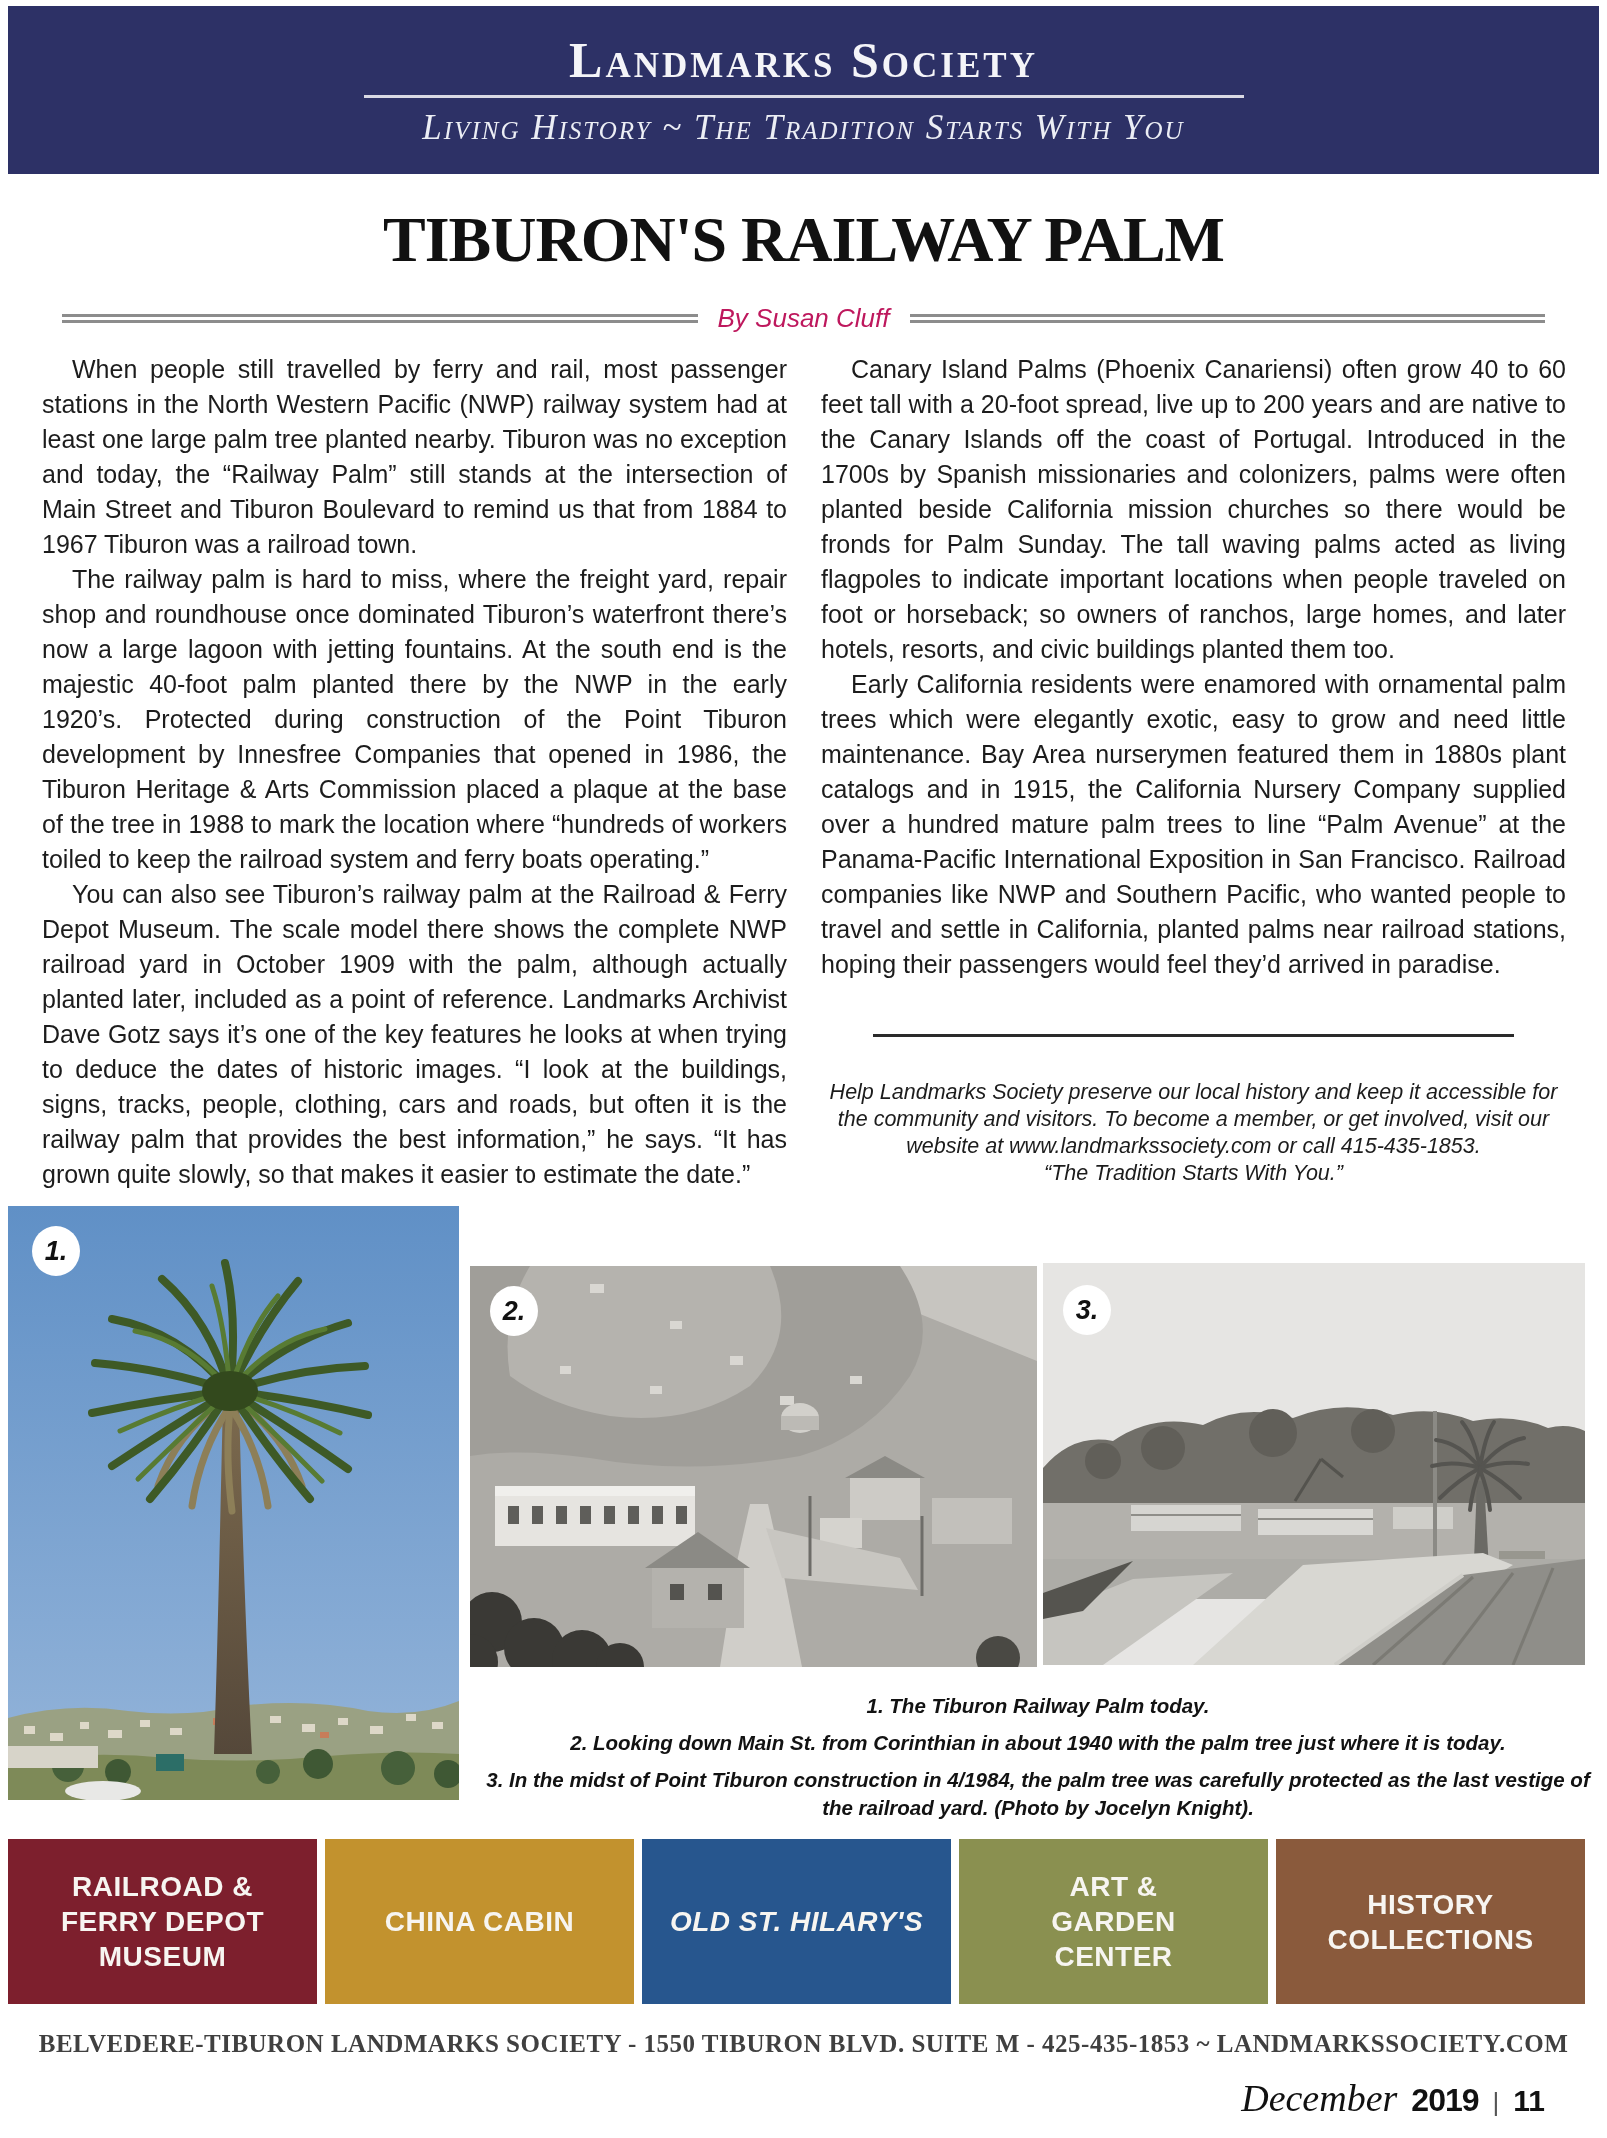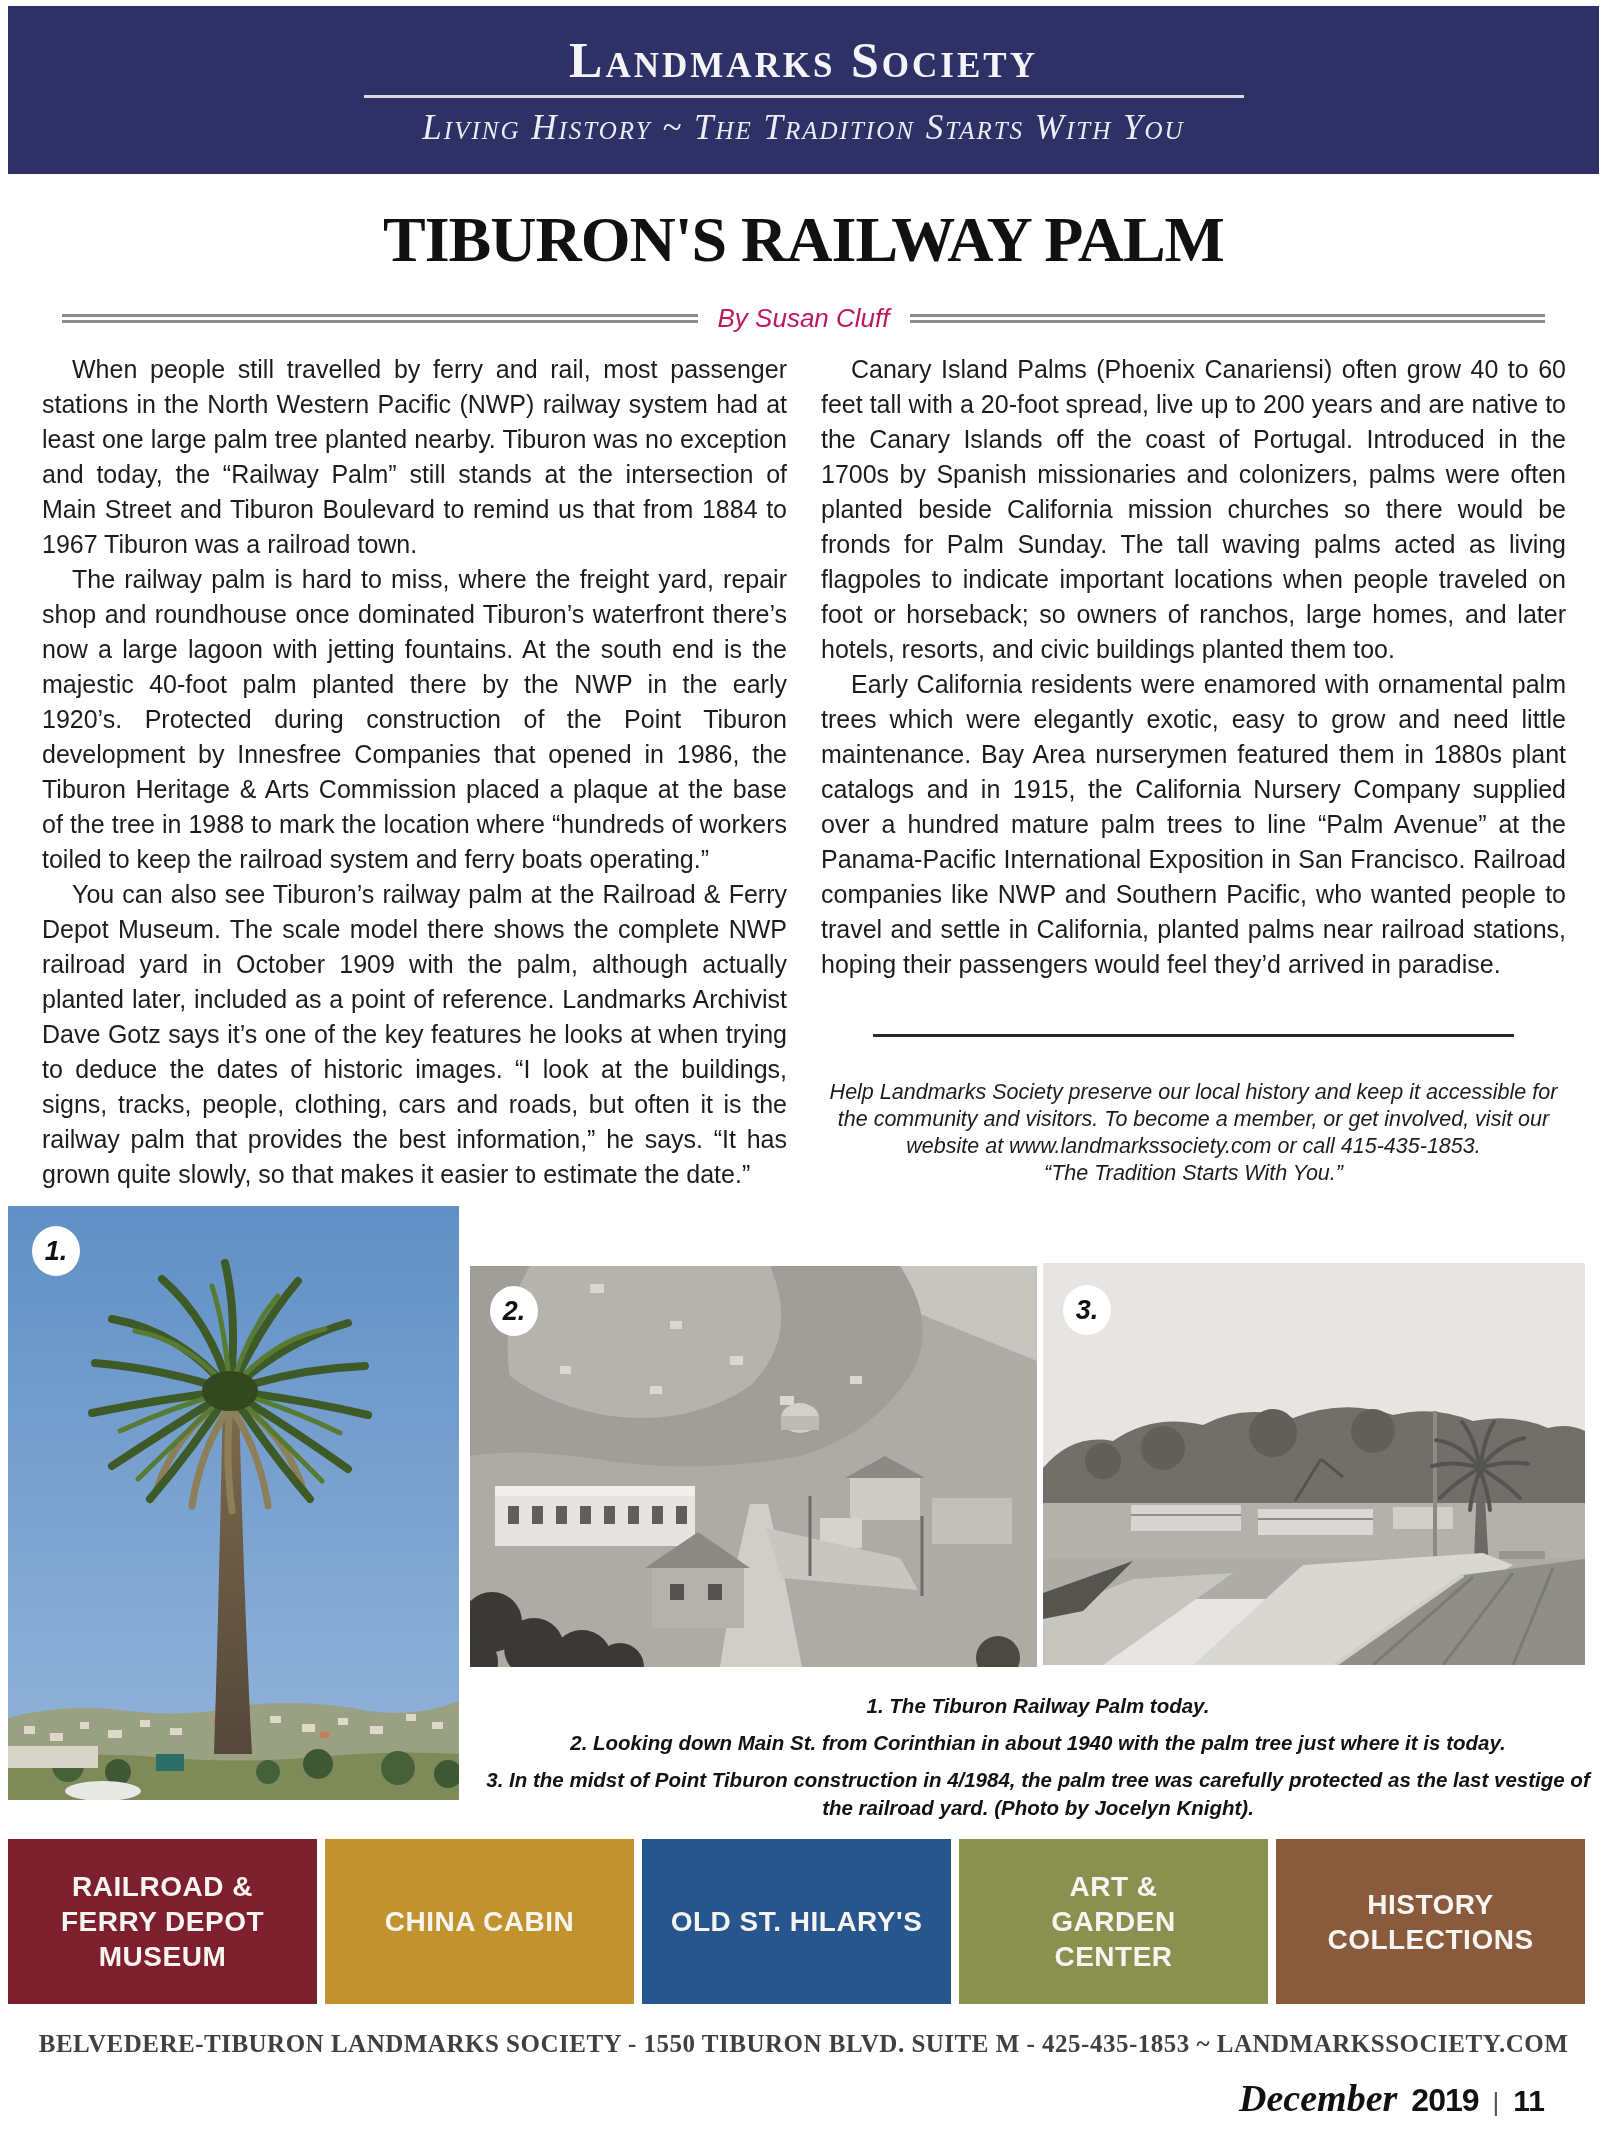--- a/index.html
+++ b/index.html
@@ -54,21 +54,21 @@
   .site .label{color:#f7f5f1;font-weight:700;font-size:28px;line-height:1.25;letter-spacing:0.5px;}
   .site:nth-child(1) .label{max-width:248px;}
   .site:nth-child(4) .label{max-width:210px;}
   .site:nth-child(5) .label{max-width:220px;}
 
   
   .footer-address{position:absolute;top:2030px;left:0;width:100%;text-align:center;
                   font-family:"Liberation Serif",serif;font-weight:700;font-size:25px;
                   letter-spacing:0.5px;color:#404040;}
   .page-footer{position:absolute;top:2076px;right:62px;display:flex;align-items:baseline;gap:14px;}
-  .issue-month{font-family:"Liberation Serif",serif;font-style:italic;font-weight:700;font-size:38px;color:#111;}
+  .issue-month{font-family:"Liberation Serif",serif;font-style:italic;font-weight:400;font-size:38px;color:#111;}
   .issue-year{font-weight:700;font-size:32px;letter-spacing:-1px;color:#111;}
   .footer-divider{font-weight:300;font-size:26px;color:#555;}
   .page-number{font-weight:700;font-size:30px;color:#111;}
 </style>
 </head>
 <body>
 
 <div class="page">
 
   <div class="banner">
@@ -311,21 +311,21 @@
     <p>3. In the midst of Point Tiburon construction in 4/1984, the palm tree was carefully protected as the last vestige of the railroad yard. (Photo by Jocelyn Knight).</p>
   </div>
 
   <div class="sites">
     <div class="site" style="background-color: rgb(125, 31, 45);">
       <span class="label">RAILROAD &amp; FERRY DEPOT MUSEUM</span>
     </div>
     <div class="site" style="background-color: rgb(194, 146, 46);">
       <span class="label">CHINA CABIN</span>
     </div>
-    <div class="site" style="background-color: rgb(39, 86, 142);">
+    <div class="site" style="background-color: rgb(39, 86, 142); font-style: italic;">
       <span class="label">OLD ST. HILARY'S</span>
     </div>
     <div class="site" style="background-color: rgb(138, 144, 80);">
       <span class="label">ART &amp; GARDEN CENTER</span>
     </div>
     <div class="site" style="background-color: rgb(138, 90, 60);">
       <span class="label">HISTORY COLLECTIONS</span>
     </div>
   </div>
 

